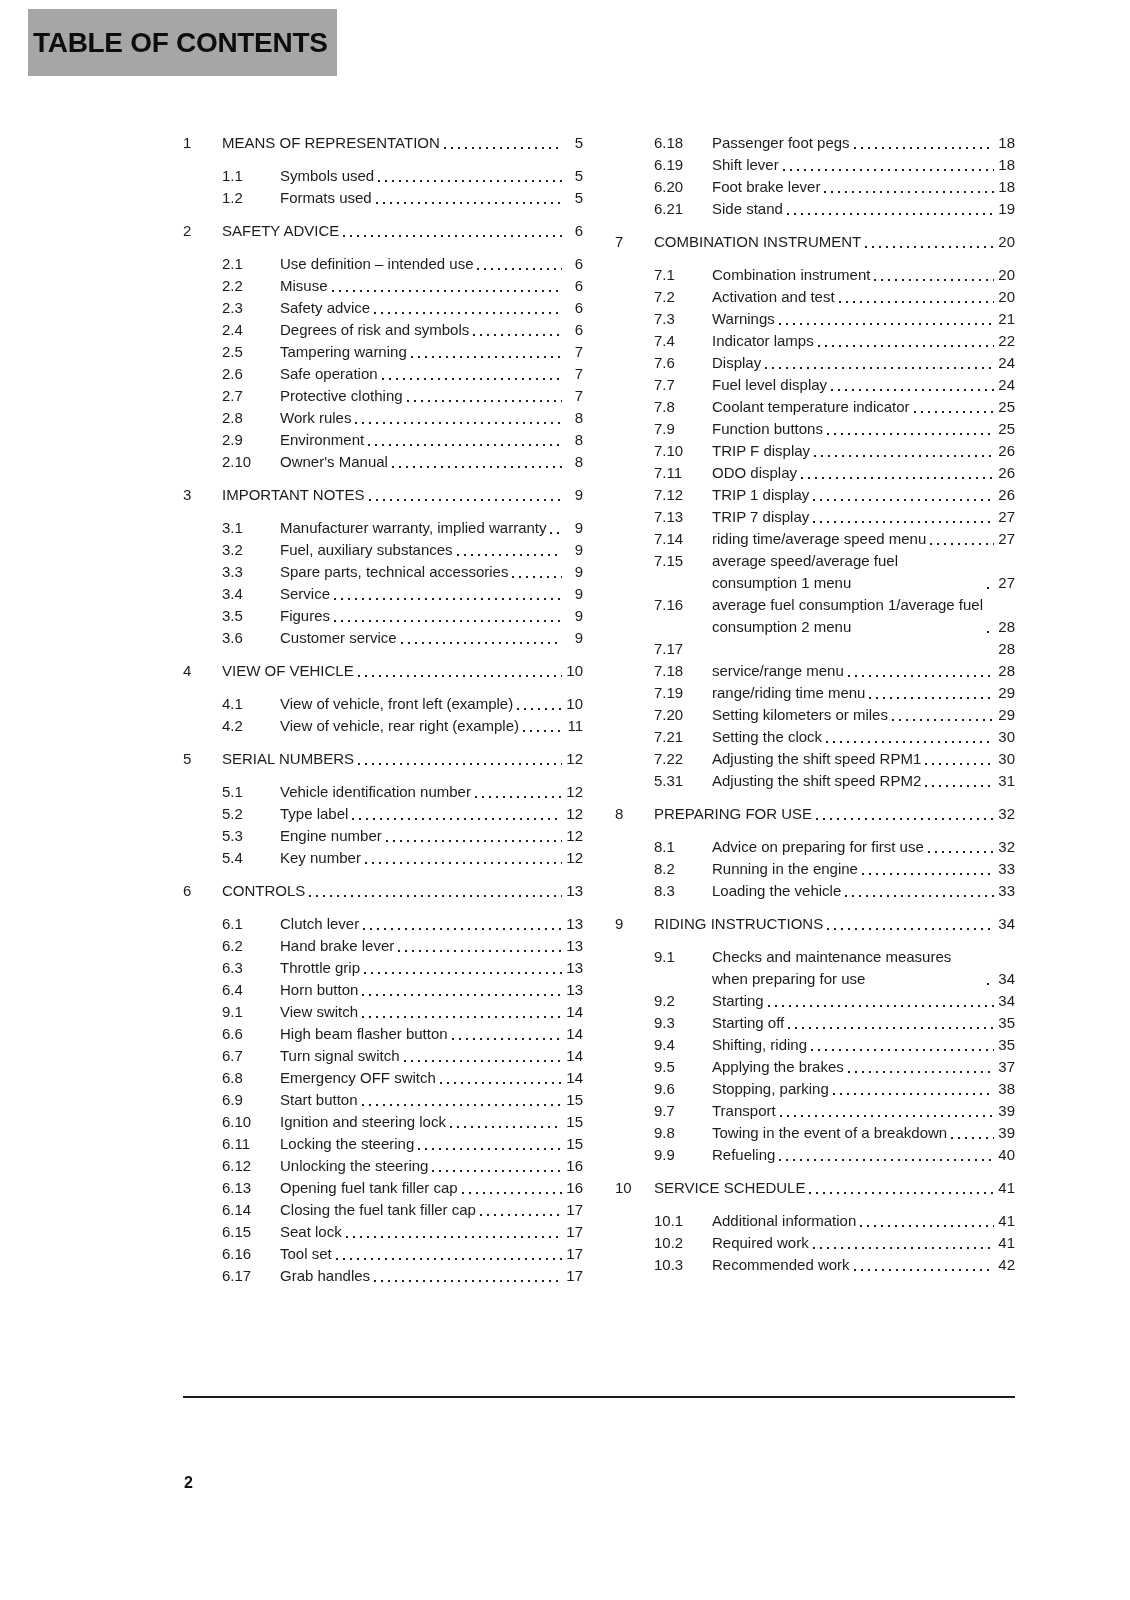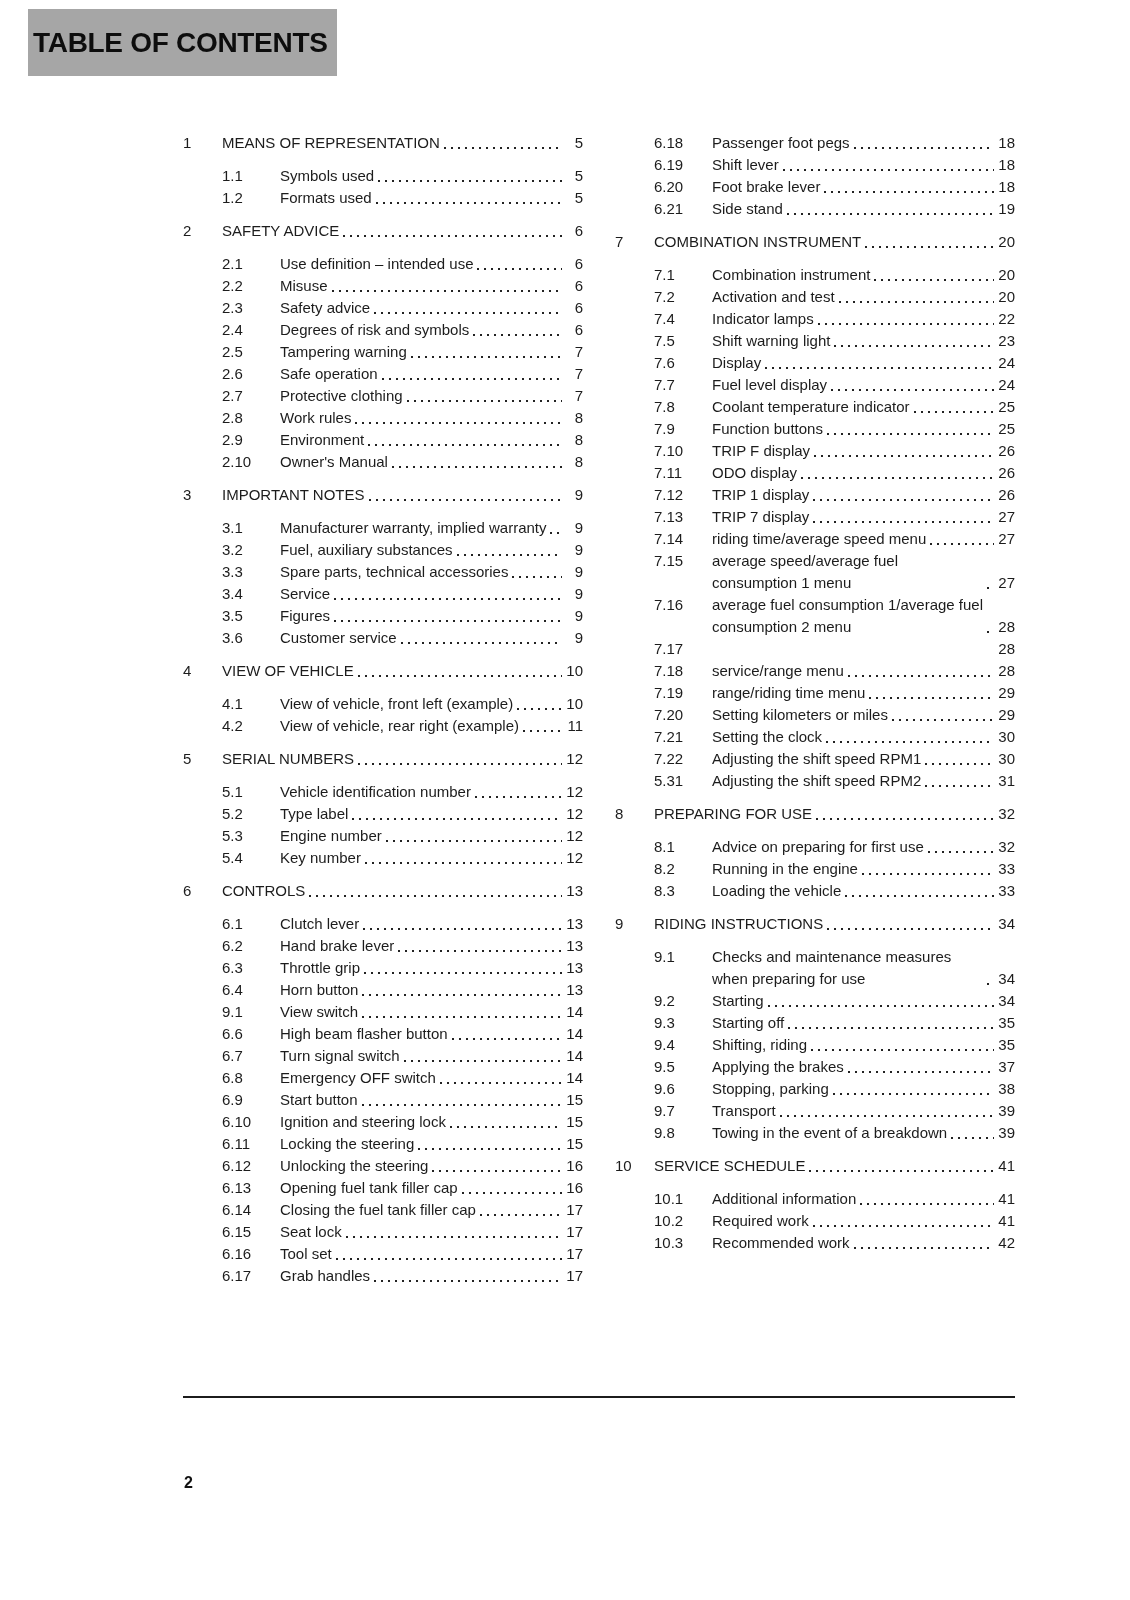--- a/index.html
+++ b/index.html
@@ -546,36 +546,36 @@
         </div>
         <div class="entry item">
           <span class="num">7.2</span>
           <span class="body">
             <span class="title">Activation and test</span>
             <span class="leader"></span>
             <span class="page-ref">20</span>
           </span>
         </div>
         <div class="entry item">
+          <span class="num">7.3</span>
+          <span class="body">
+            <span class="title">Warnings</span>
+            <span class="leader"></span>
+            <span class="page-ref">21</span>
+          </span>
+        </div>
+        <div class="entry item">
           <span class="num">7.4</span>
           <span class="body">
             <span class="title">Indicator lamps</span>
             <span class="leader"></span>
             <span class="page-ref">22</span>
           </span>
         </div>
         <div class="entry item">
-          <span class="num">7.5</span>
-          <span class="body">
-            <span class="title">Shift warning light</span>
-            <span class="leader"></span>
-            <span class="page-ref">23</span>
-          </span>
-        </div>
-        <div class="entry item">
           <span class="num">7.6</span>
           <span class="body">
             <span class="title">Display</span>
             <span class="leader"></span>
             <span class="page-ref">24</span>
           </span>
         </div>
         <div class="entry item">
           <span class="num">7.7</span>
           <span class="body">
@@ -806,20 +806,28 @@
             <span class="leader"></span>
             <span class="page-ref">39</span>
           </span>
         </div>
         <div class="entry item">
           <span class="num">9.8</span>
           <span class="body">
             <span class="title">Towing in the event of a breakdown</span>
             <span class="leader"></span>
             <span class="page-ref">39</span>
+          </span>
+        </div>
+        <div class="entry item">
+          <span class="num">9.9</span>
+          <span class="body">
+            <span class="title">Refueling</span>
+            <span class="leader"></span>
+            <span class="page-ref">40</span>
           </span>
         </div>
         <div class="entry section">
           <span class="num">10</span>
           <span class="body">
             <span class="title">SERVICE SCHEDULE</span>
             <span class="leader"></span>
             <span class="page-ref">41</span>
           </span>
         </div>

